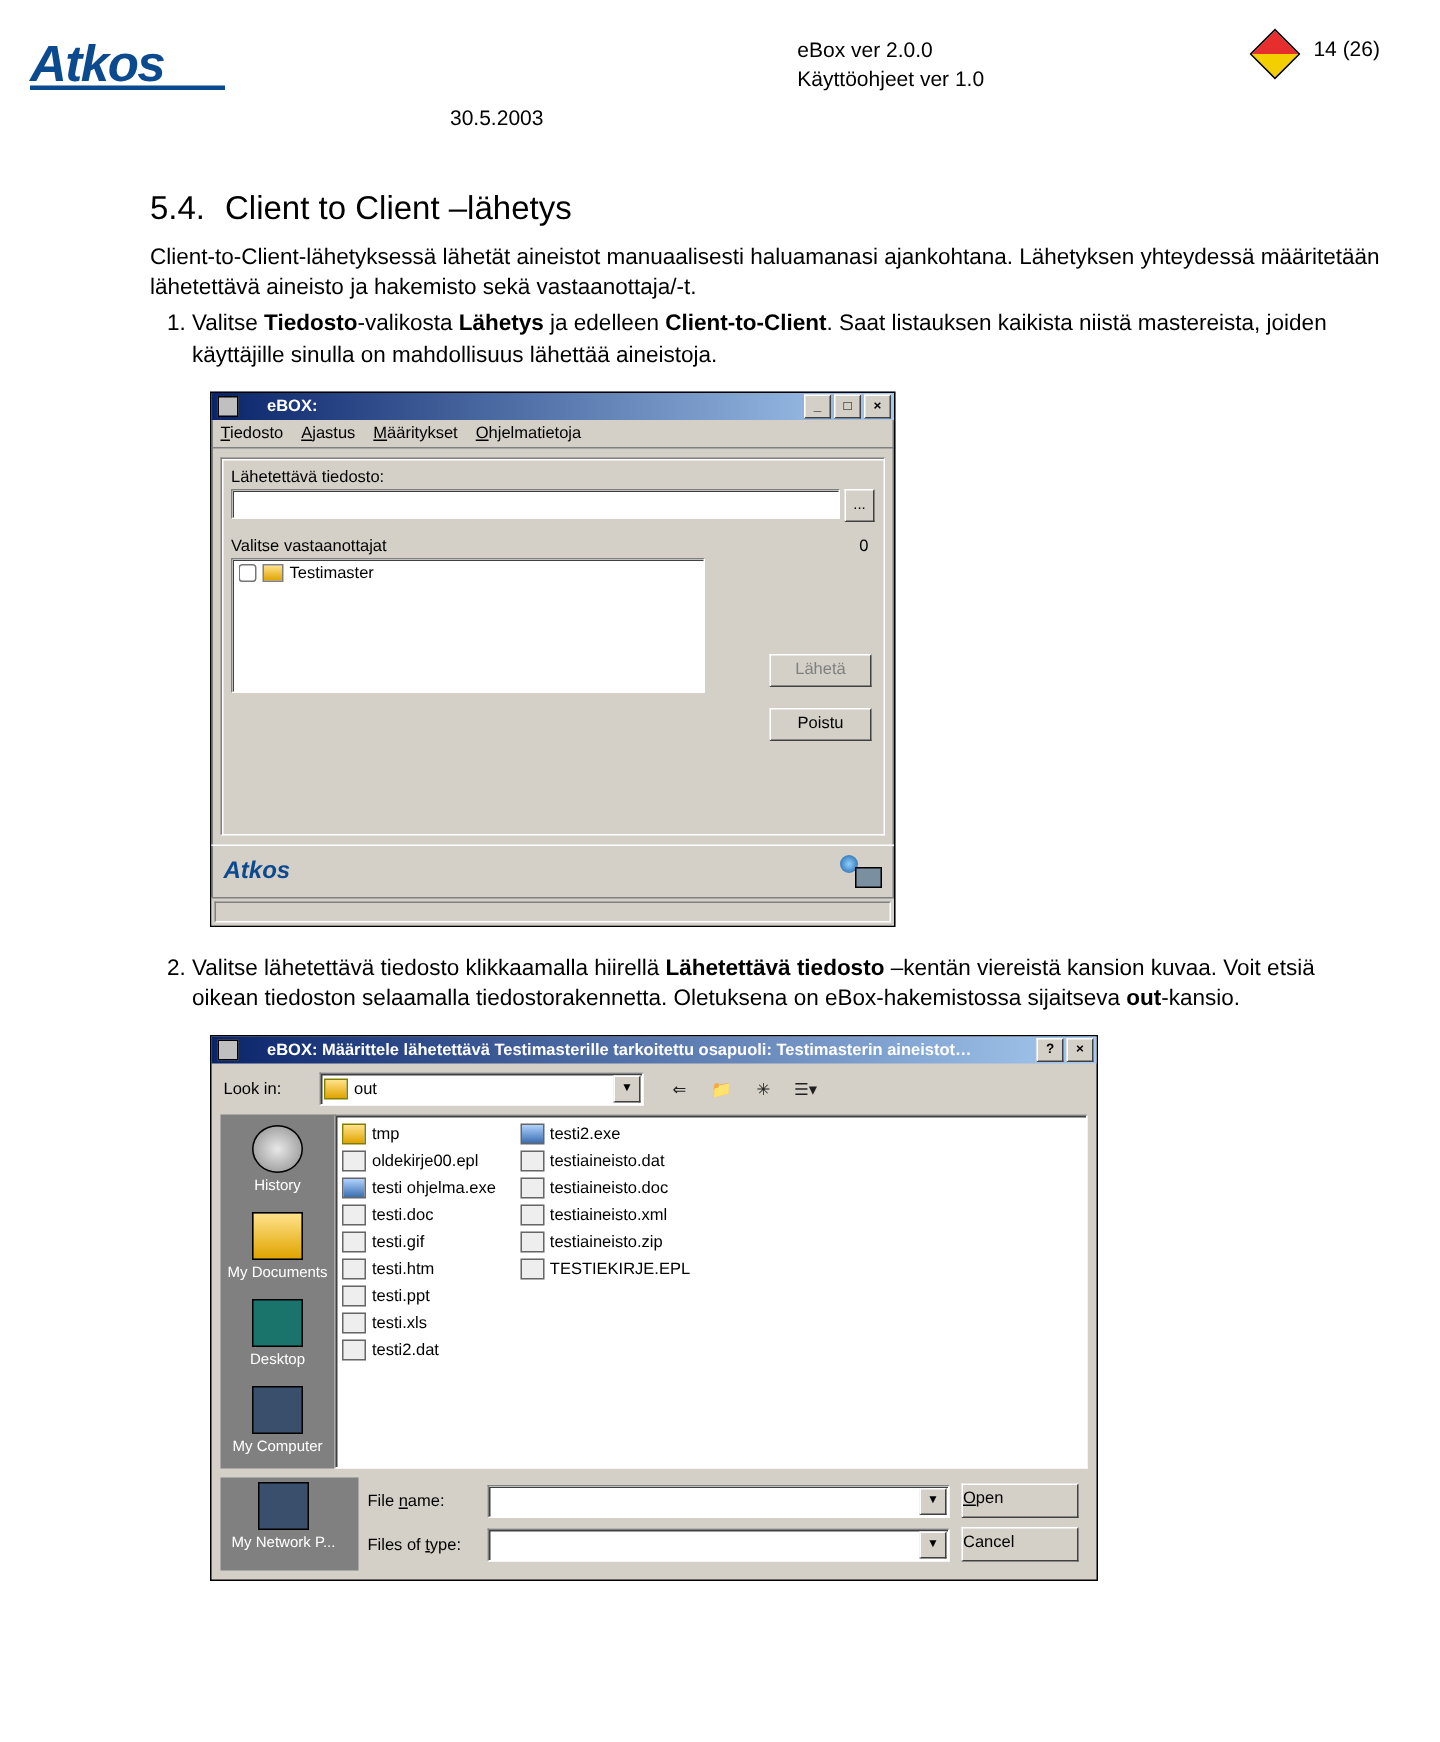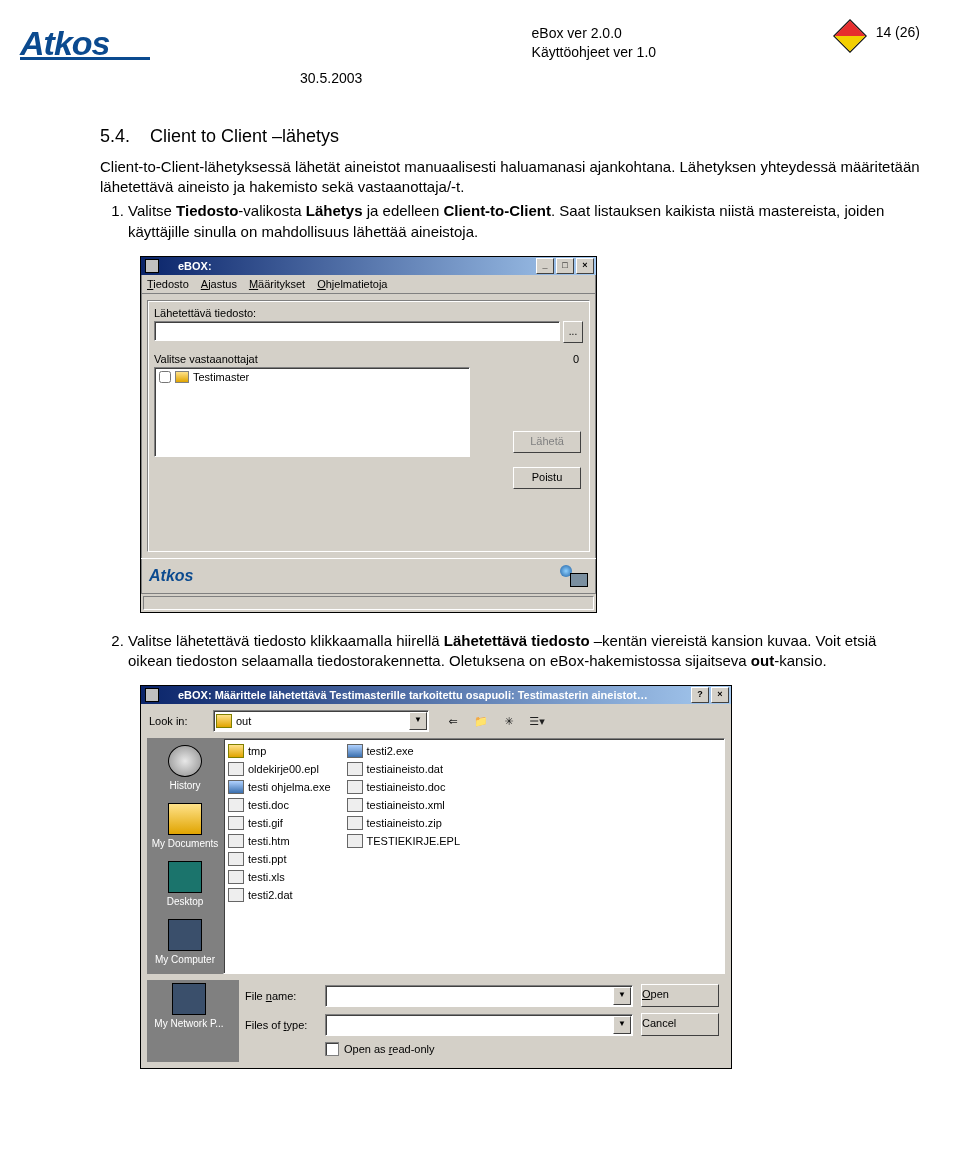--- a/index.html
+++ b/index.html
@@ -56,21 +56,21 @@
     background: linear-gradient(135deg, #e62e2e 50%, #f3cf00 50%);
     border: 1px solid #000;
   }
   .date {
     margin-left: 200px;
     font-size: 14px;
     margin-top: 6px;
     margin-bottom: 40px;
   }
   h2.section-title {
-    font-size: 18px;
+    font-size: 22px;
     font-weight: 400;
     margin: 0 0 10px 0;
   }
   h2.section-title .num {
     display: inline-block;
     width: 50px;
   }
   p {
     margin: 0 0 4px 0;
     line-height: 1.35;
@@ -519,24 +519,20 @@
               <div class="obtn"><u>O</u>pen</div>
             </div>
             <div class="row-with-btn">
               <span class="lblf">Files of <u>t</u>ype:</span>
               <div class="combo">
                   <span></span>
                   <span class="dd">▼</span>
                 </div>
               <div class="obtn">Cancel</div>
             </div>
-            <div class="check-row">
-              <span class="chk"></span>
-              <span>Open as <u>r</u>ead-only</span>
-            </div>
           </div>
         </div>
 
       </div>
     </div>
   </div>
 
 </div>
 
 </body></html>

